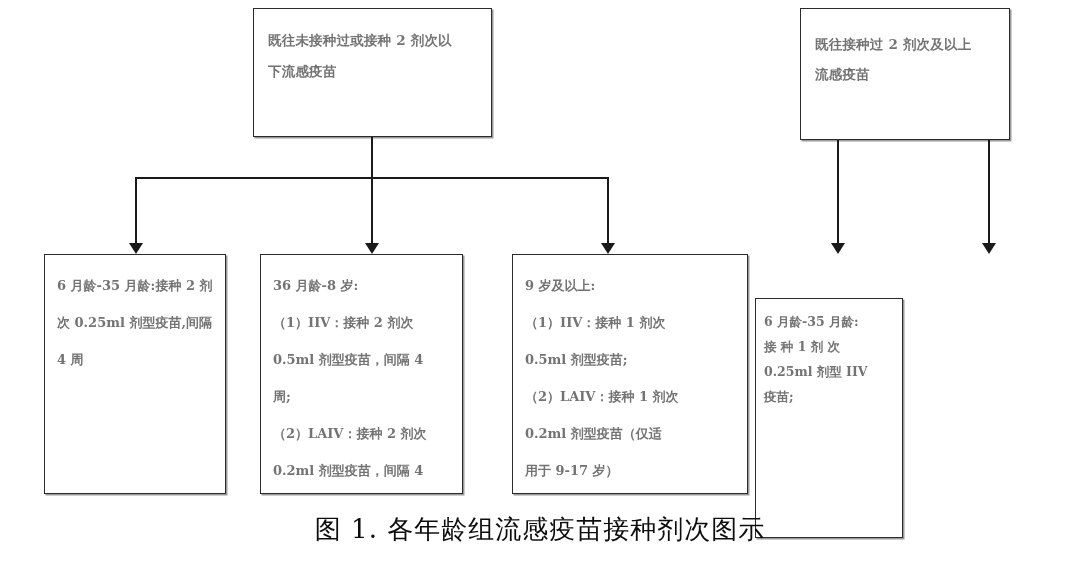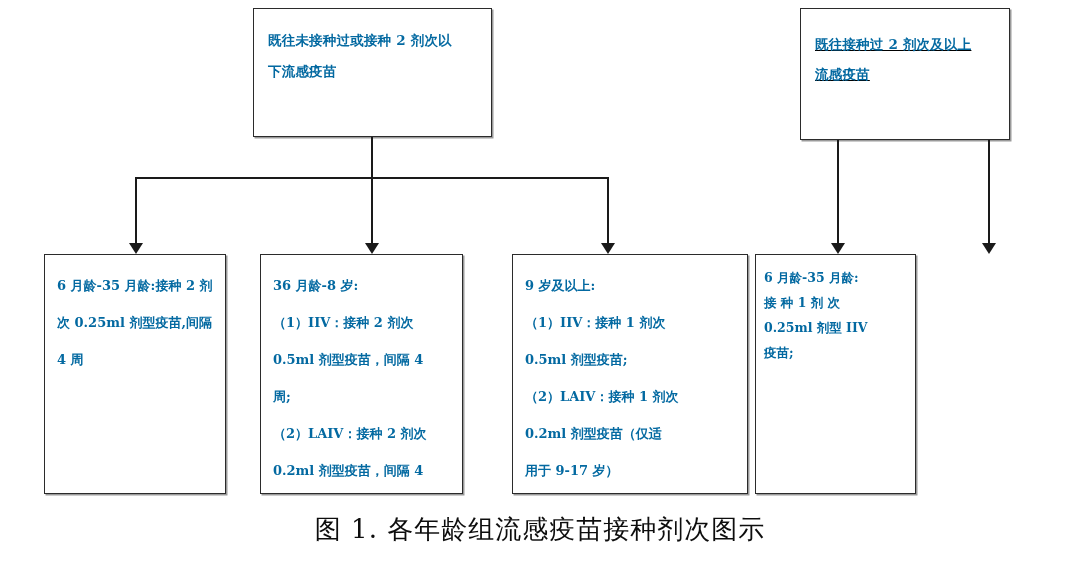--- a/index.html
+++ b/index.html
@@ -19,50 +19,50 @@
     position: absolute;
     box-sizing: border-box;
     border: 1.6px solid #2b2b2b;
     background: #ffffff;
     box-shadow: 1.5px 1.5px 0 0 #9a9a9a;
     overflow: hidden;
   }
   .node-text {
     font-family: "DejaVu Serif", "Liberation Serif", serif;
     font-weight: bold;
-    color: #0369a1;
+    color: #737373;
     white-space: pre-line;
   }
 
   
   #node-prev-none {
     left: 253px; top: 8px; width: 239px; height: 129px;
   }
   #node-prev-none .node-text {
     padding: 16px 14px 0 14px;
     font-size: 13.5px;
     line-height: 31px;
     letter-spacing: 0.2px;
   }
   #node-prev-two {
-    left: 800px; top: 8px; width: 210px; height: 132px; text-decoration: underline;
+    left: 800px; top: 8px; width: 210px; height: 132px;
   }
   #node-prev-two .node-text {
     padding: 20px 0 0 14px;
     font-size: 13.5px;
     line-height: 30px;
     letter-spacing: 0.2px;
   }
 
   
   .leaf { top: 254px; height: 240px; }
   #node-age-6m-35m-a { left: 44px; width: 182px; }
   #node-age-36m-8y   { left: 260px; width: 203px; }
   #node-age-9y-up    { left: 512px; width: 236px; }
-  #node-age-6m-35m-b { left: 755px; width: 161px; }
+  #node-age-6m-35m-b { left: 755px; width: 148px; margin-top: 44px; }
   #node-age-36m-up   { left: 918px; width: 150px; }
 
   #node-age-6m-35m-a .node-text,
   #node-age-36m-8y .node-text,
   #node-age-9y-up .node-text {
     padding: 12px 10px 0 12px;
     font-size: 13px;
     line-height: 37px;
   }
   #node-age-6m-35m-b .node-text,

